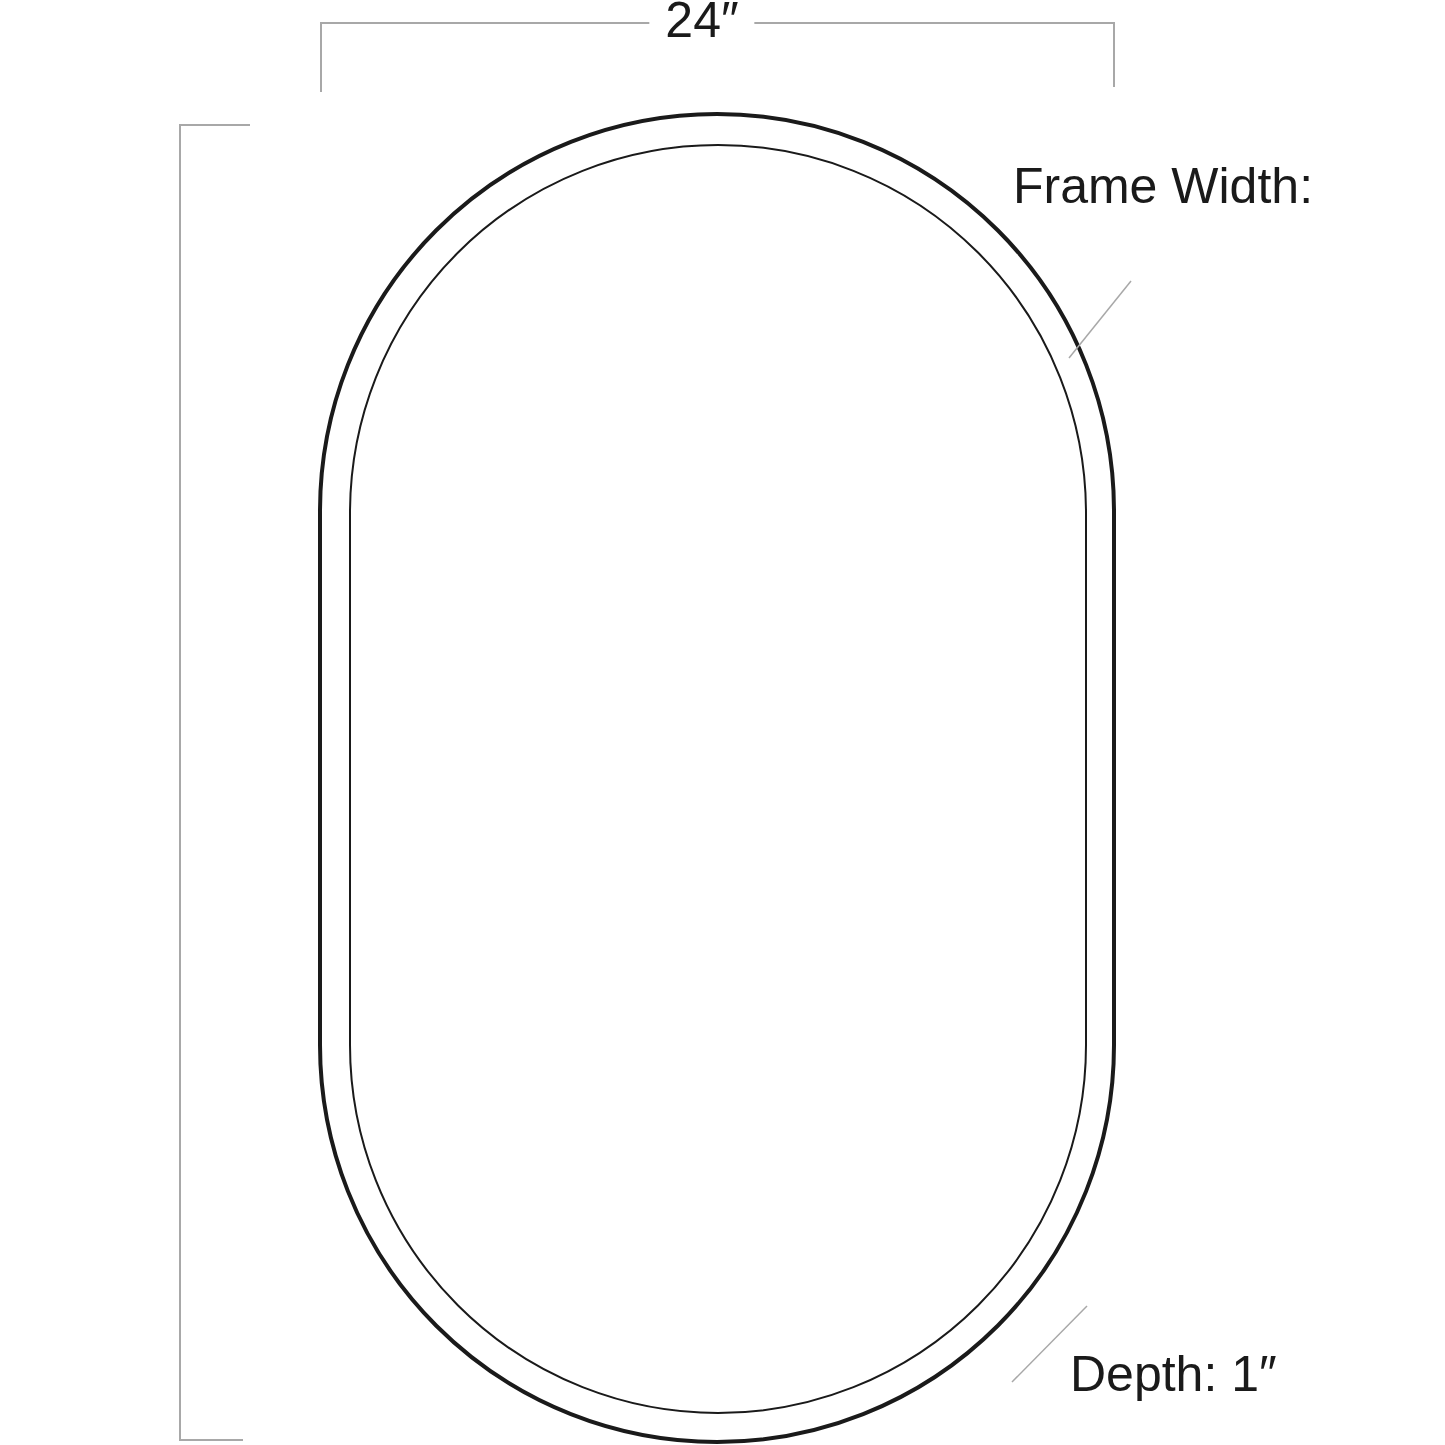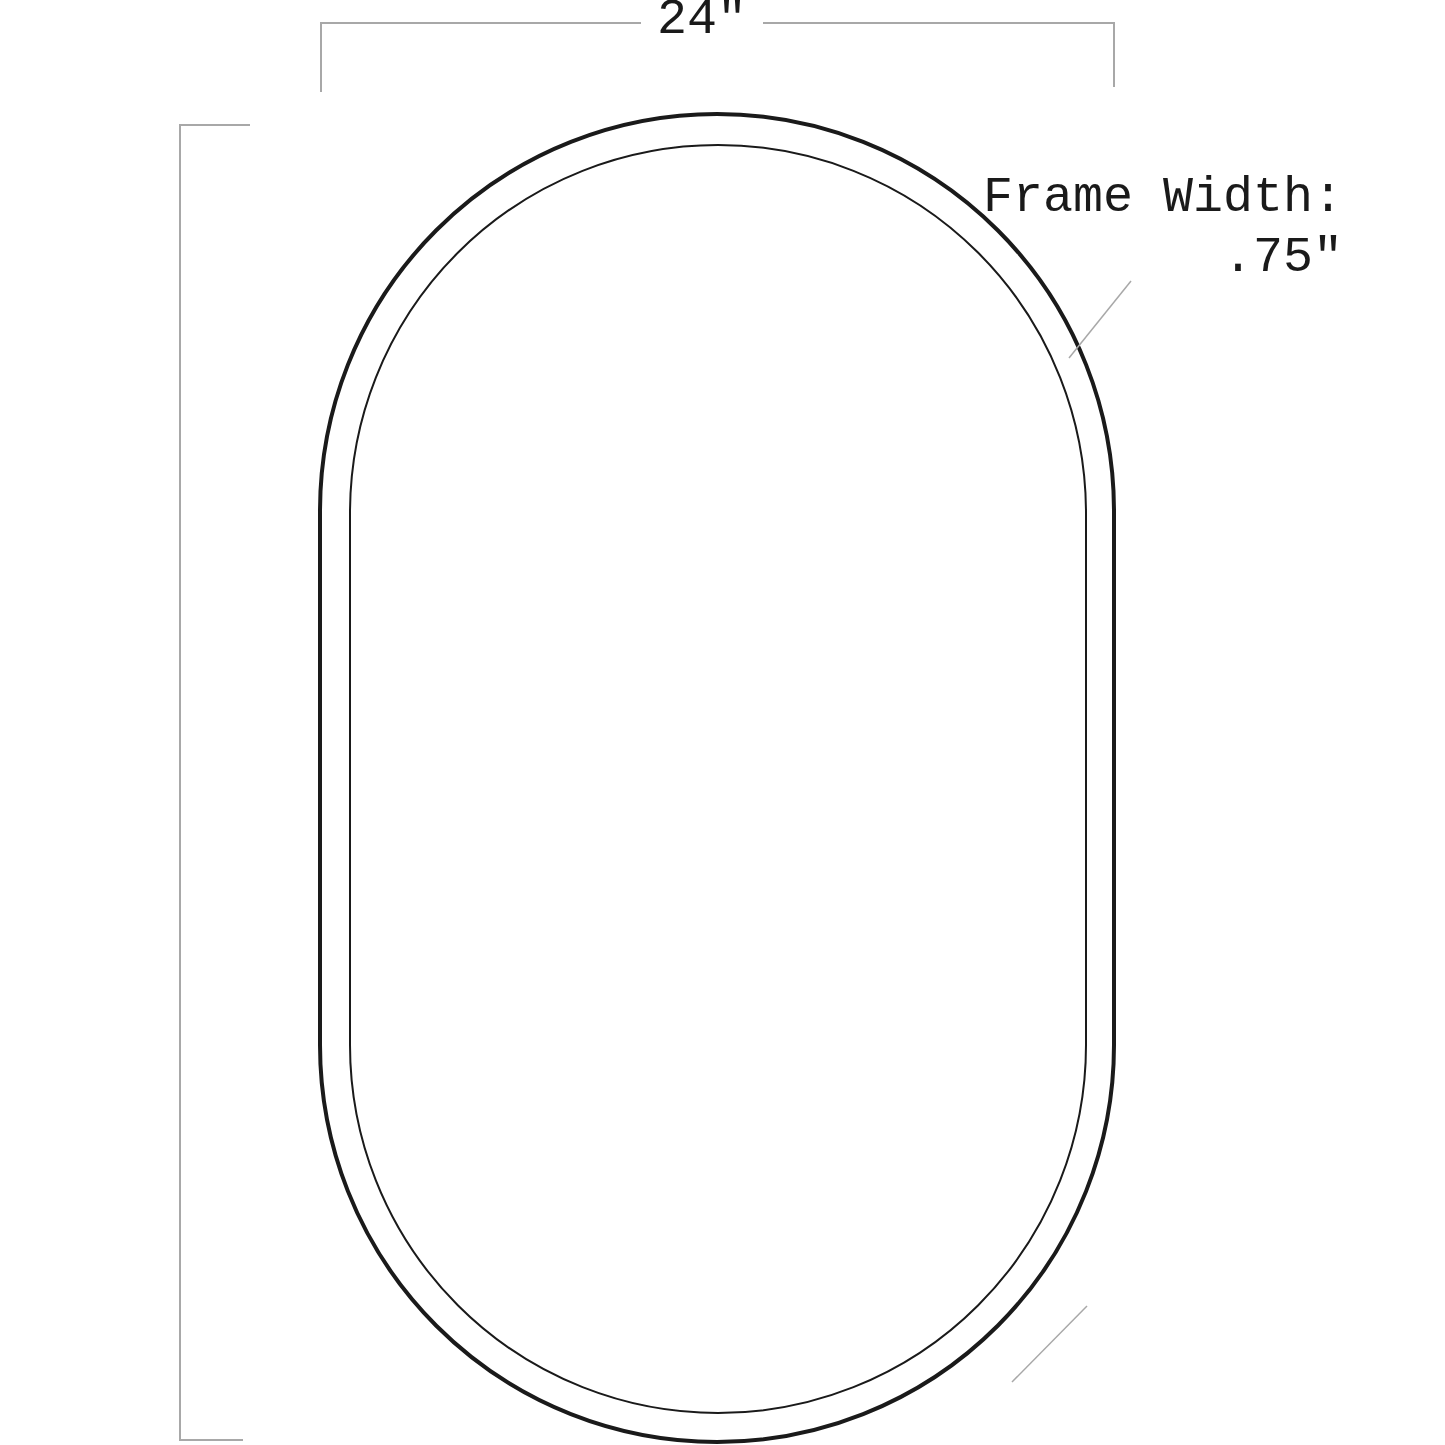--- a/index.html
+++ b/index.html
@@ -13,21 +13,20 @@
     background: var(--background);
     font-family: "Liberation Sans", "DejaVu Sans", sans-serif;
     color: var(--text);
   }
   .canvas {
     position: relative;
     width: 1445px;
     height: 1445px;
     background: var(--background);
     overflow: hidden;
-    font-family: Liberation Mono, monospace;
   }
 
   
   .outer-capsule {
     position: absolute;
     left: 318px; top: 112px;
     width: 798px; height: 1332px;
     border: 4px solid var(--frame-line);
     border-radius: 400px;
     background: transparent;
@@ -66,24 +65,23 @@
     padding: 22px 10px;
   }
   .interior-label {
     left: 703px; top: 783px;
     transform: translate(-50%, -50%);
     background: transparent;
   }
   .frame-width-label {
     left: 1163px; top: 156px;
     transform: translateX(-50%);
-    text-align: right;
+    text-align: center;
     line-height: 60px;
     background: transparent;
-    margin-top: 12px;
   }
   .depth-label {
     left: 1070px; top: 1346px;
     line-height: 1.15;
     background: transparent;
   }
 
   
   .leaders {
     position: absolute;
@@ -109,22 +107,22 @@
   <div class="dim dim-v" style="left:1113px; top:22px; height:65px;"></div>
   <div class="label width-label">24″</div>
 
   <div class="dim dim-v" style="left:179px; top:124px; height:1317px;"></div>
   <div class="dim dim-h" style="left:179px; top:124px; width:71px;"></div>
   <div class="dim dim-h" style="left:179px; top:1439px; width:64px;"></div>
 
 
   <div class="label frame-width-label">
     <div>Frame Width:</div>
-    <div>.75″</div>
   </div>
 
+  <div class="label depth-label">Depth: 1″</div>
 
   <svg class="leaders" viewBox="0 0 1445 1445">
     <line x1="1069" y1="358" x2="1131" y2="281"></line>
     <line x1="1012" y1="1382" x2="1087" y2="1306"></line>
   </svg>
 
 </div>
 
 </body></html>

